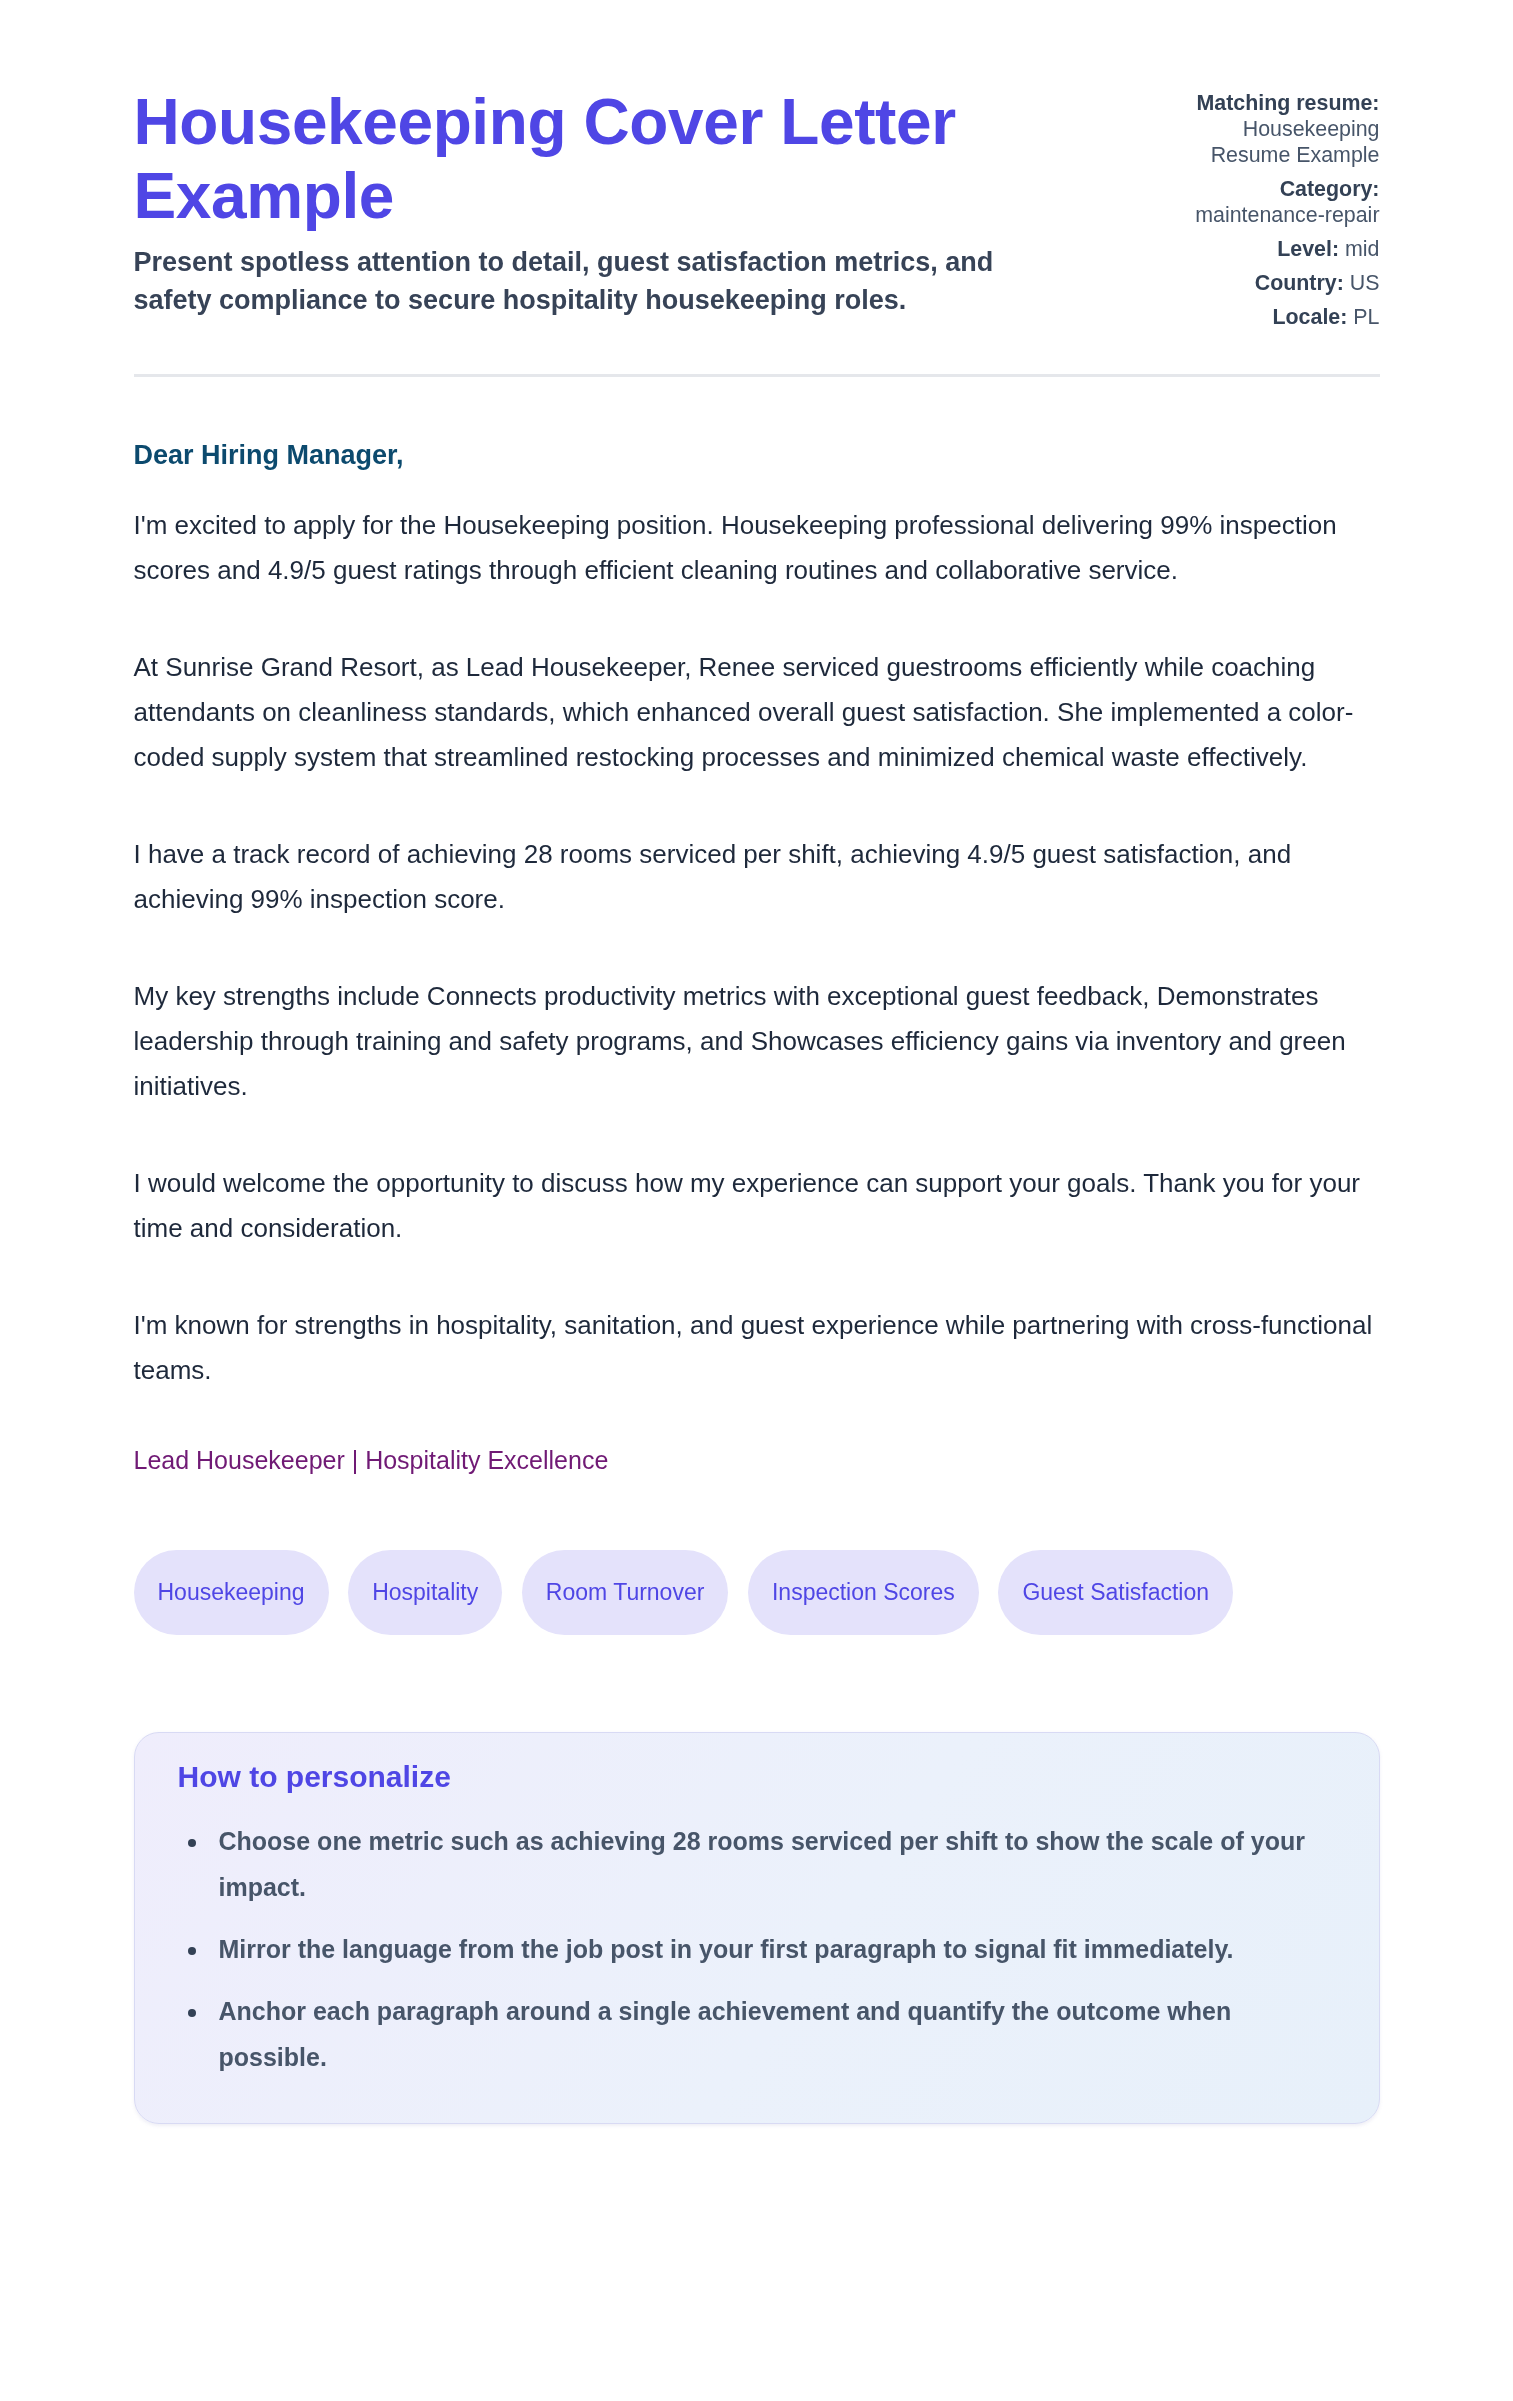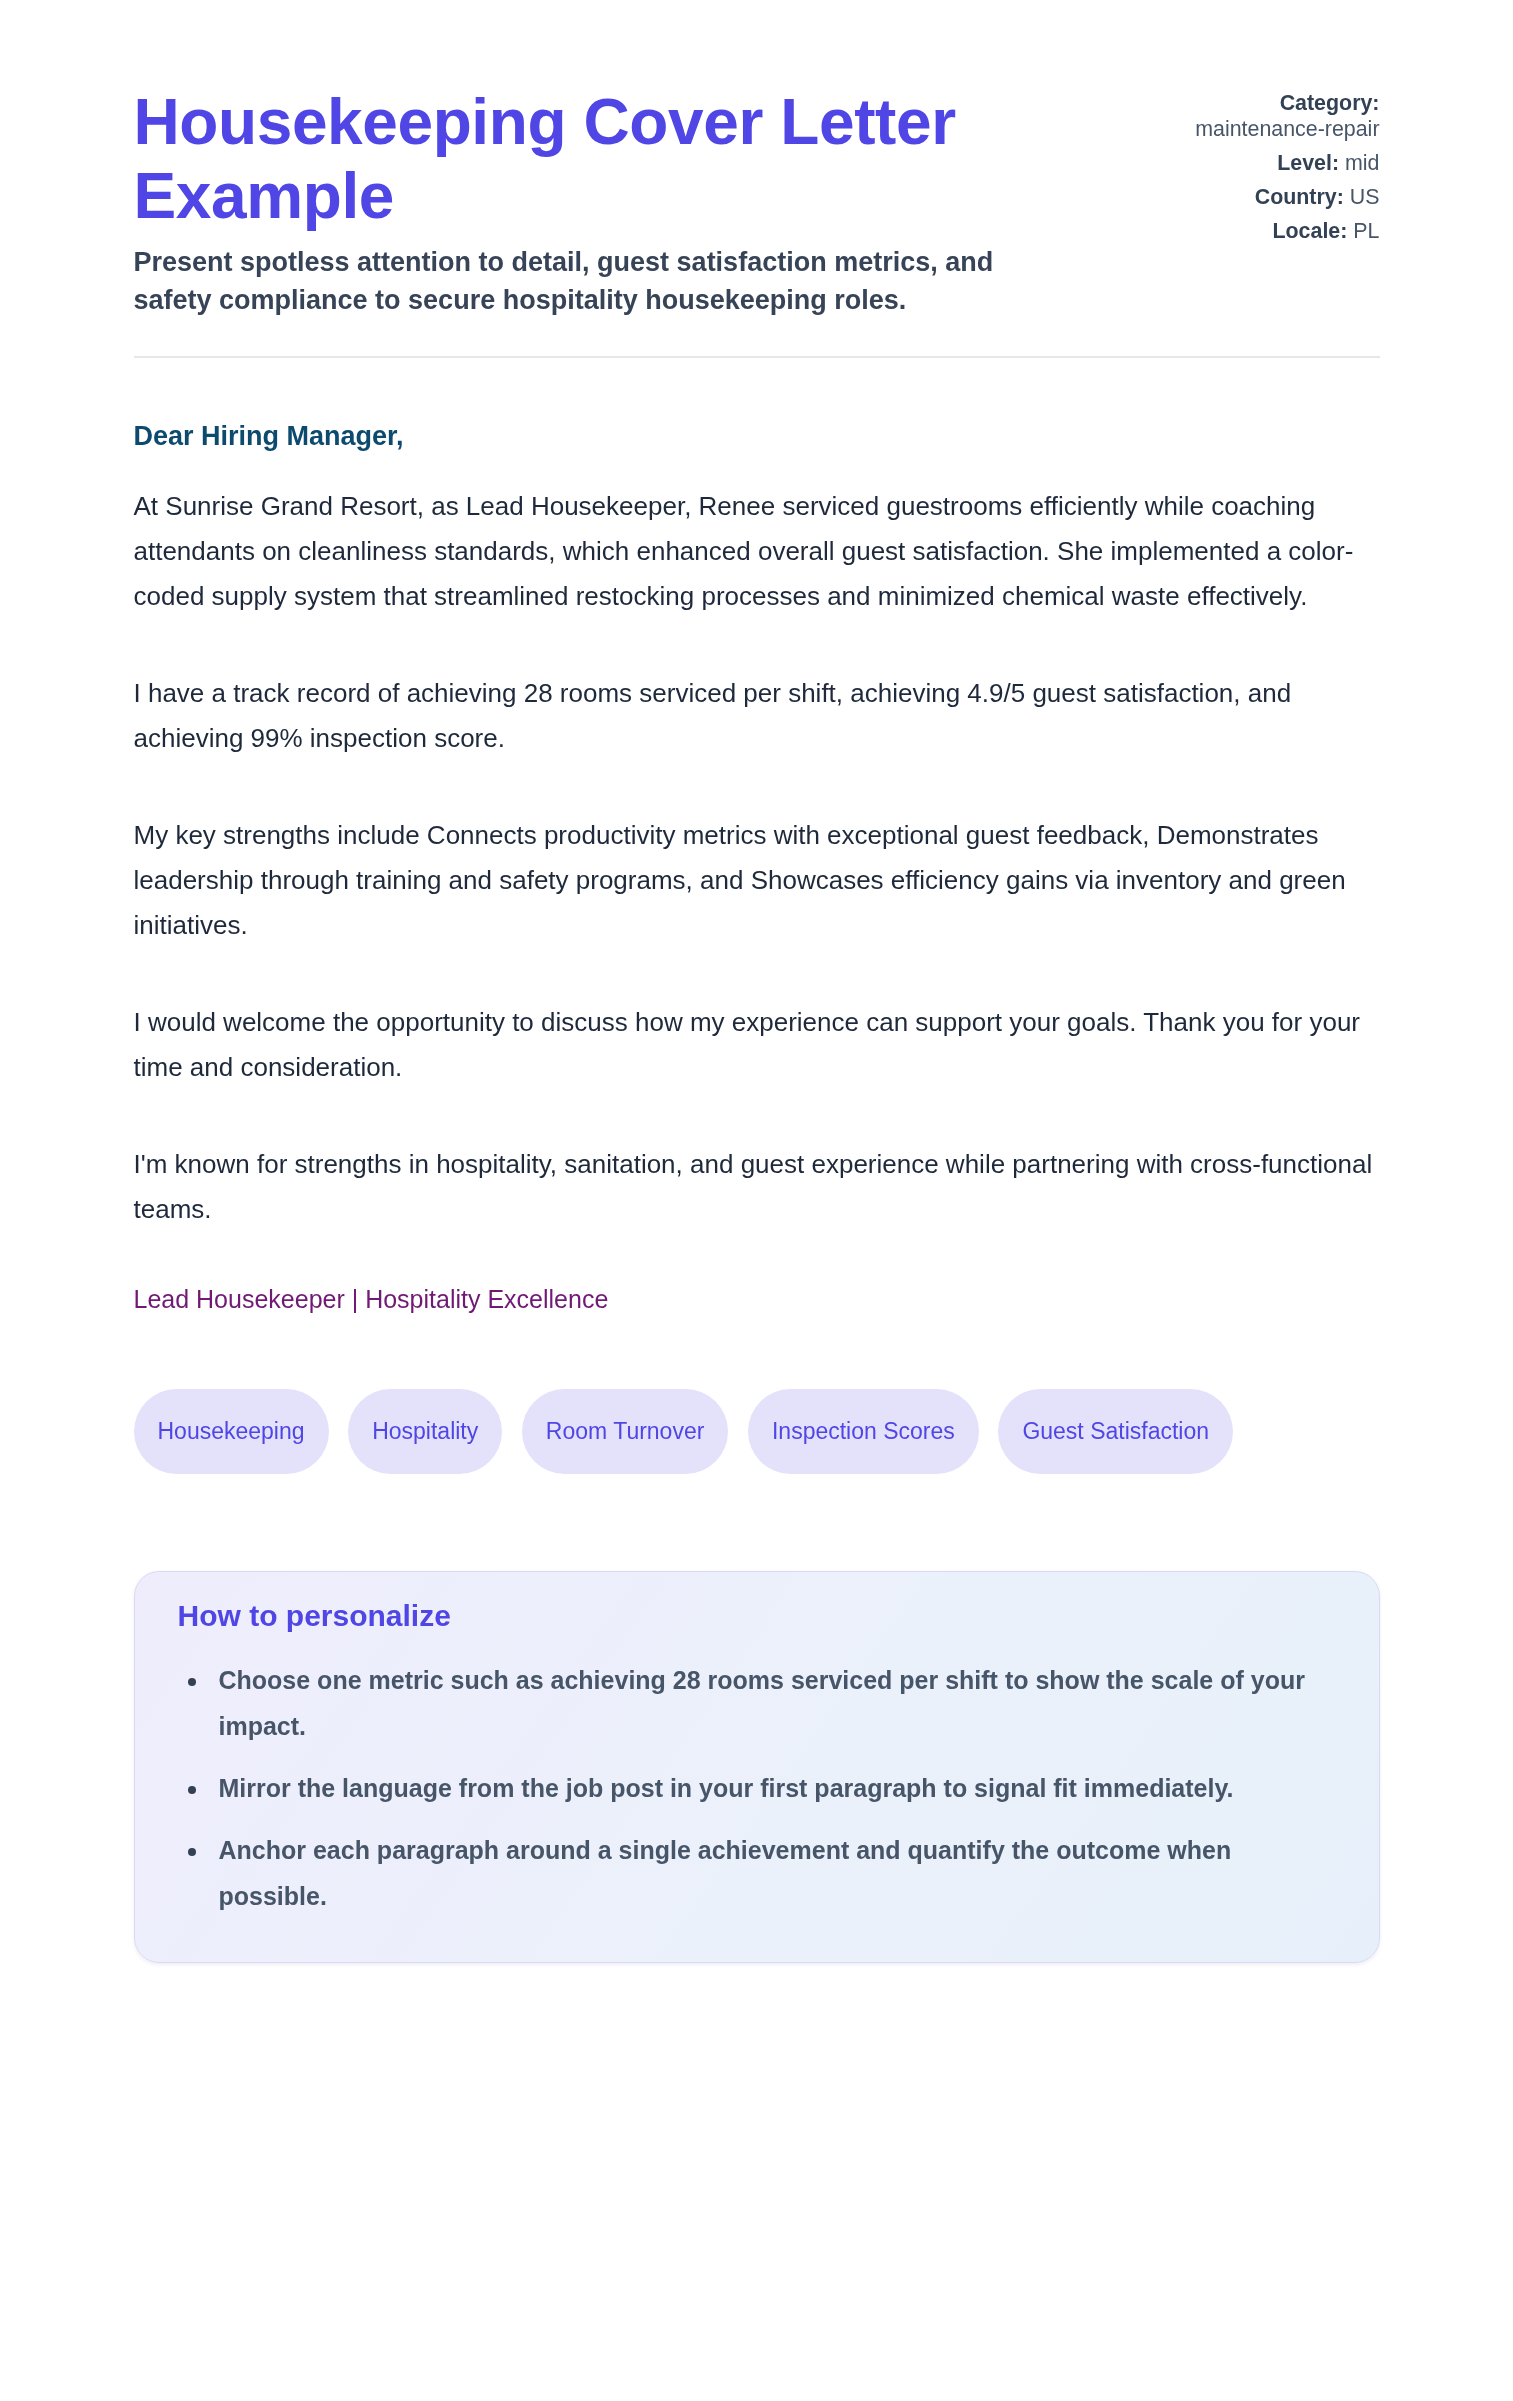--- a/index.html
+++ b/index.html
@@ -142,20 +142,24 @@
 
 <div class="container">
 
   <div class="header">
     <div class="header-left">
       <h1 class="page-title">Housekeeping Cover Letter Example</h1>
       <p class="page-subtitle">Present spotless attention to detail, guest satisfaction metrics, and safety compliance to secure hospitality housekeeping roles.</p>
     </div>
     <div class="meta">
       <div class="meta-item">
+        <span class="meta-label">Matching resume:</span>
+        <span class="meta-value">Housekeeping Resume Example</span>
+      </div>
+      <div class="meta-item">
         <span class="meta-label">Category:</span>
         <span class="meta-value">maintenance-repair</span>
       </div>
       <div class="meta-item">
         <span class="meta-label">Level:</span>
         <span class="meta-value">mid</span>
       </div>
       <div class="meta-item">
         <span class="meta-label">Country:</span>
         <span class="meta-value">US</span>
@@ -164,20 +168,21 @@
         <span class="meta-label">Locale:</span>
         <span class="meta-value">PL</span>
       </div>
     </div>
   </div>
 
   <hr class="divider">
 
   <div class="letter">
     <div class="greeting">Dear Hiring Manager,</div>
+    <p>I'm excited to apply for the Housekeeping position. Housekeeping professional delivering 99% inspection scores and 4.9/5 guest ratings through efficient cleaning routines and collaborative service.</p>
     <p>At Sunrise Grand Resort, as Lead Housekeeper, Renee serviced guestrooms efficiently while coaching attendants on cleanliness standards, which enhanced overall guest satisfaction. She implemented a color-coded supply system that streamlined restocking processes and minimized chemical waste effectively.</p>
     <p>I have a track record of achieving 28 rooms serviced per shift, achieving 4.9/5 guest satisfaction, and achieving 99% inspection score.</p>
     <p>My key strengths include Connects productivity metrics with exceptional guest feedback, Demonstrates leadership through training and safety programs, and Showcases efficiency gains via inventory and green initiatives.</p>
     <p>I would welcome the opportunity to discuss how my experience can support your goals. Thank you for your time and consideration.</p>
     <p>I'm known for strengths in hospitality, sanitation, and guest experience while partnering with cross-functional teams.</p>
     <div class="signature">
       <div class="signature-title">Lead Housekeeper | Hospitality Excellence</div>
     </div>
   </div>
 

